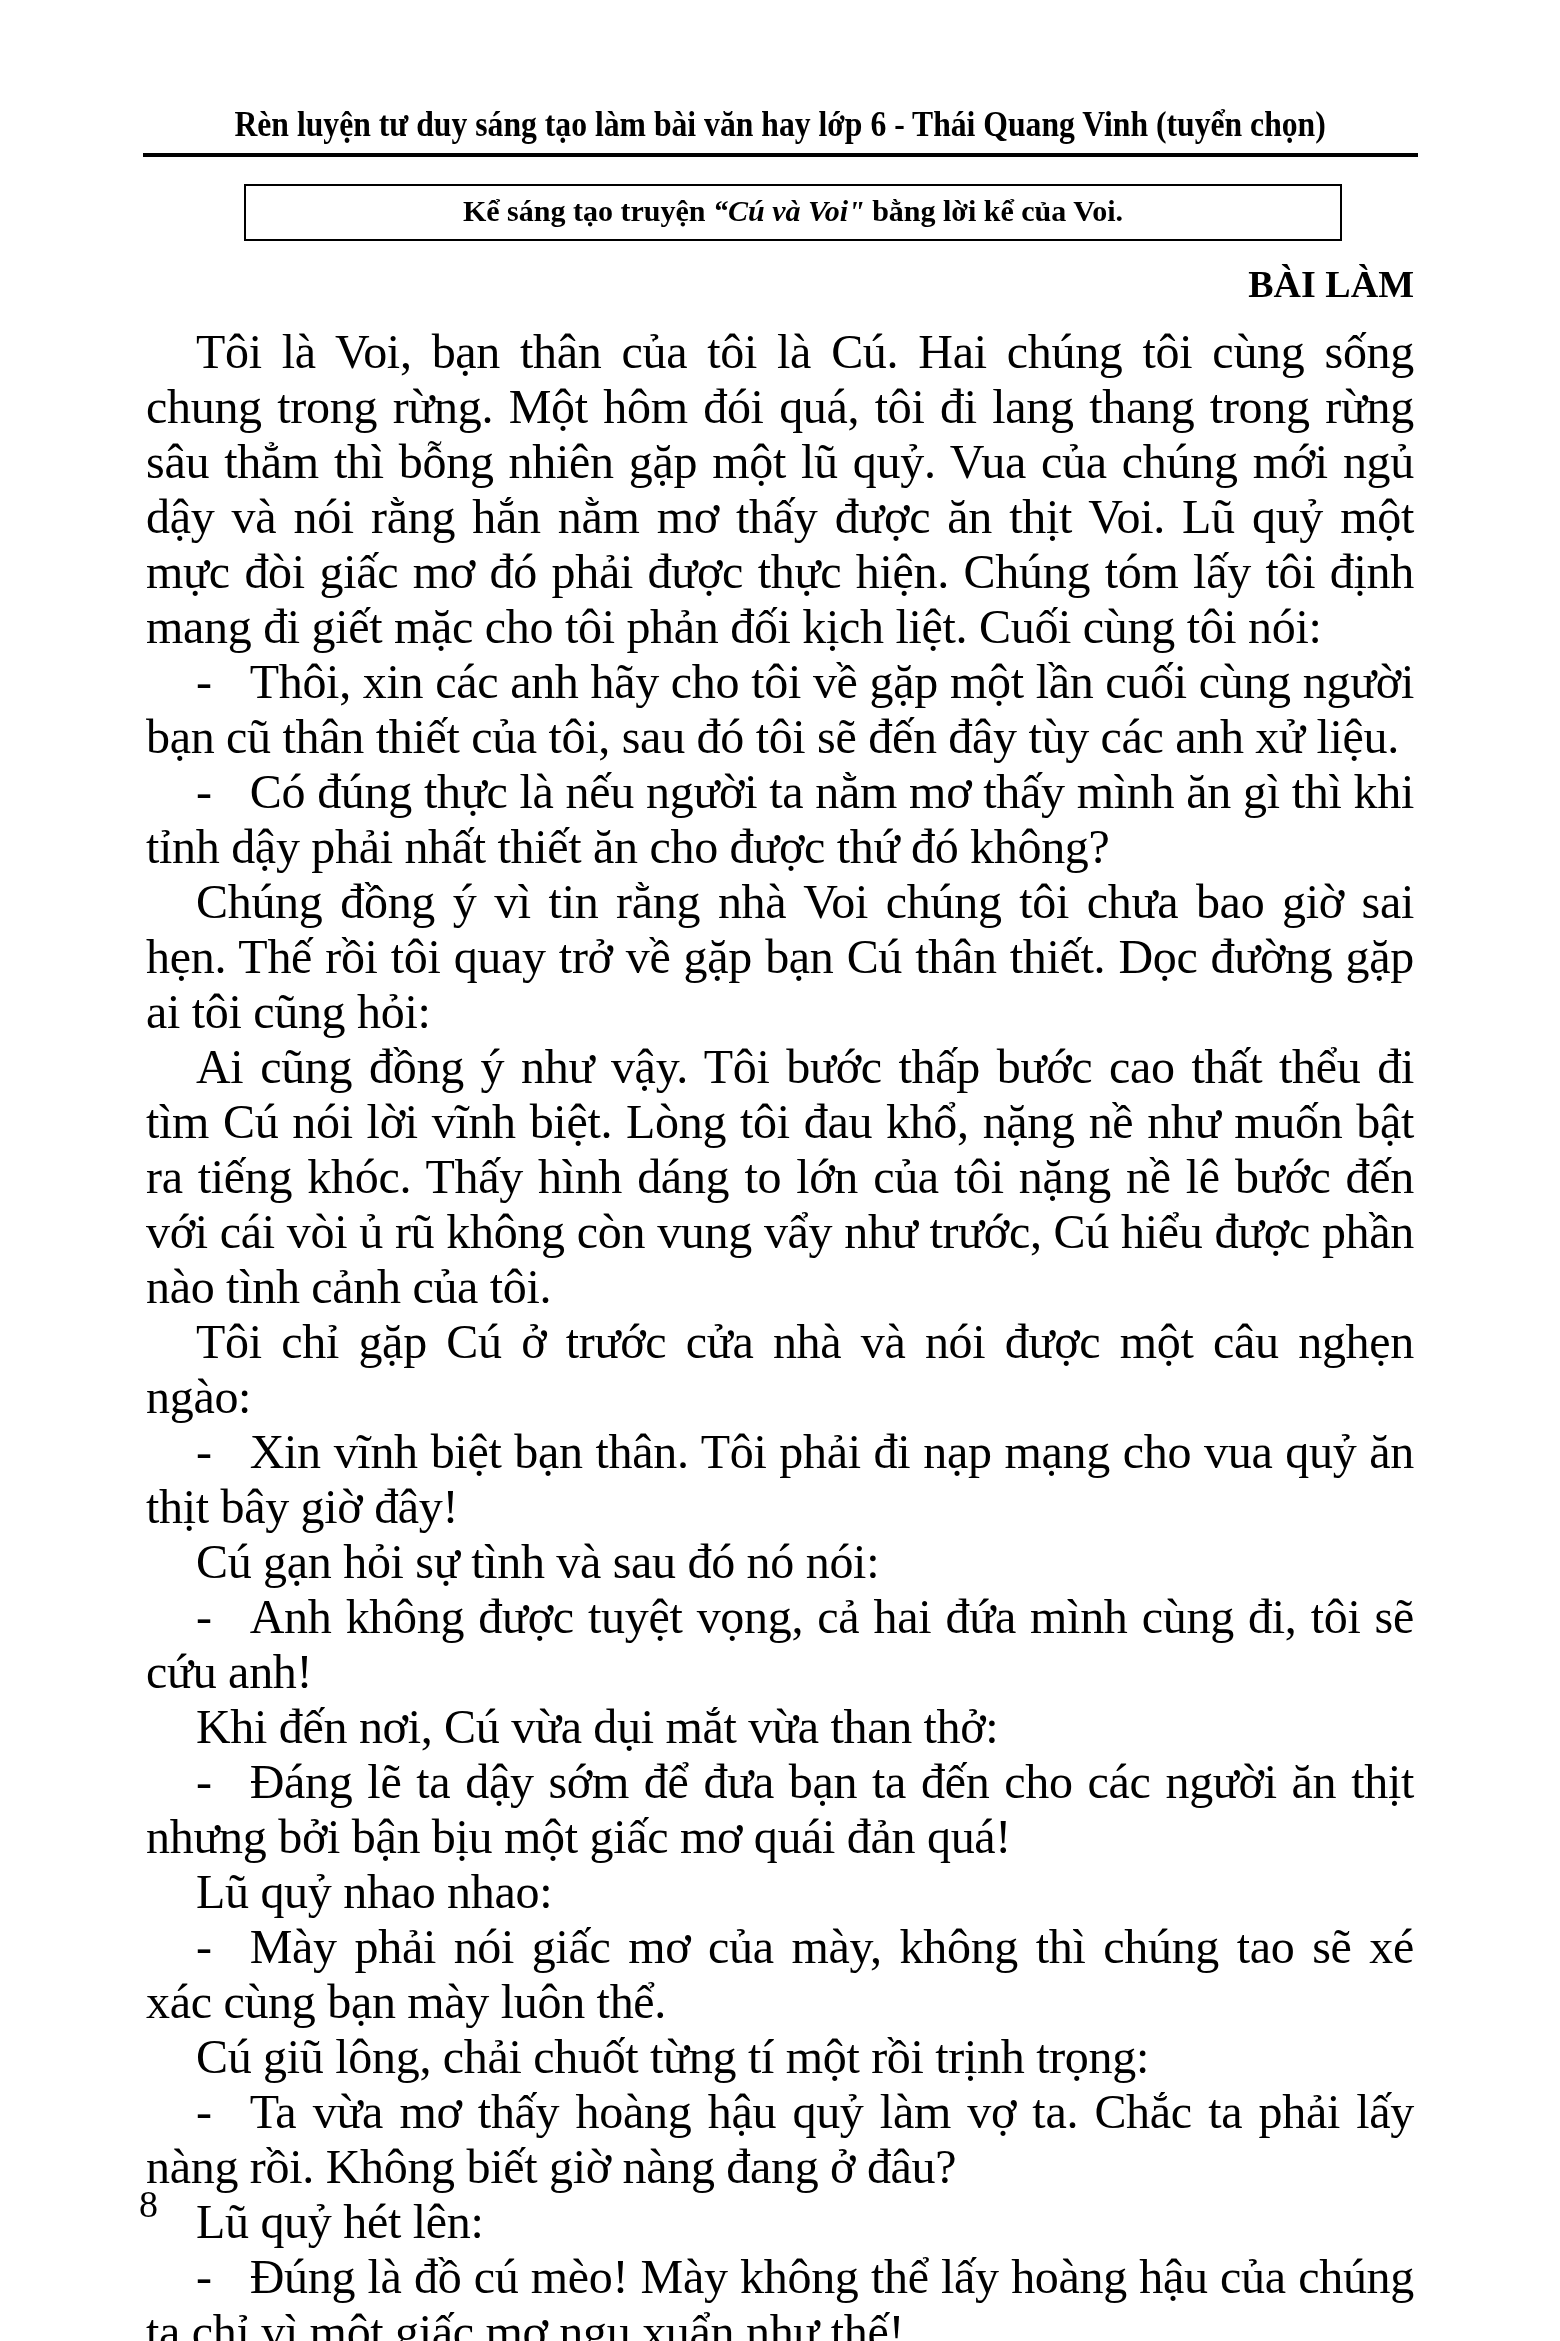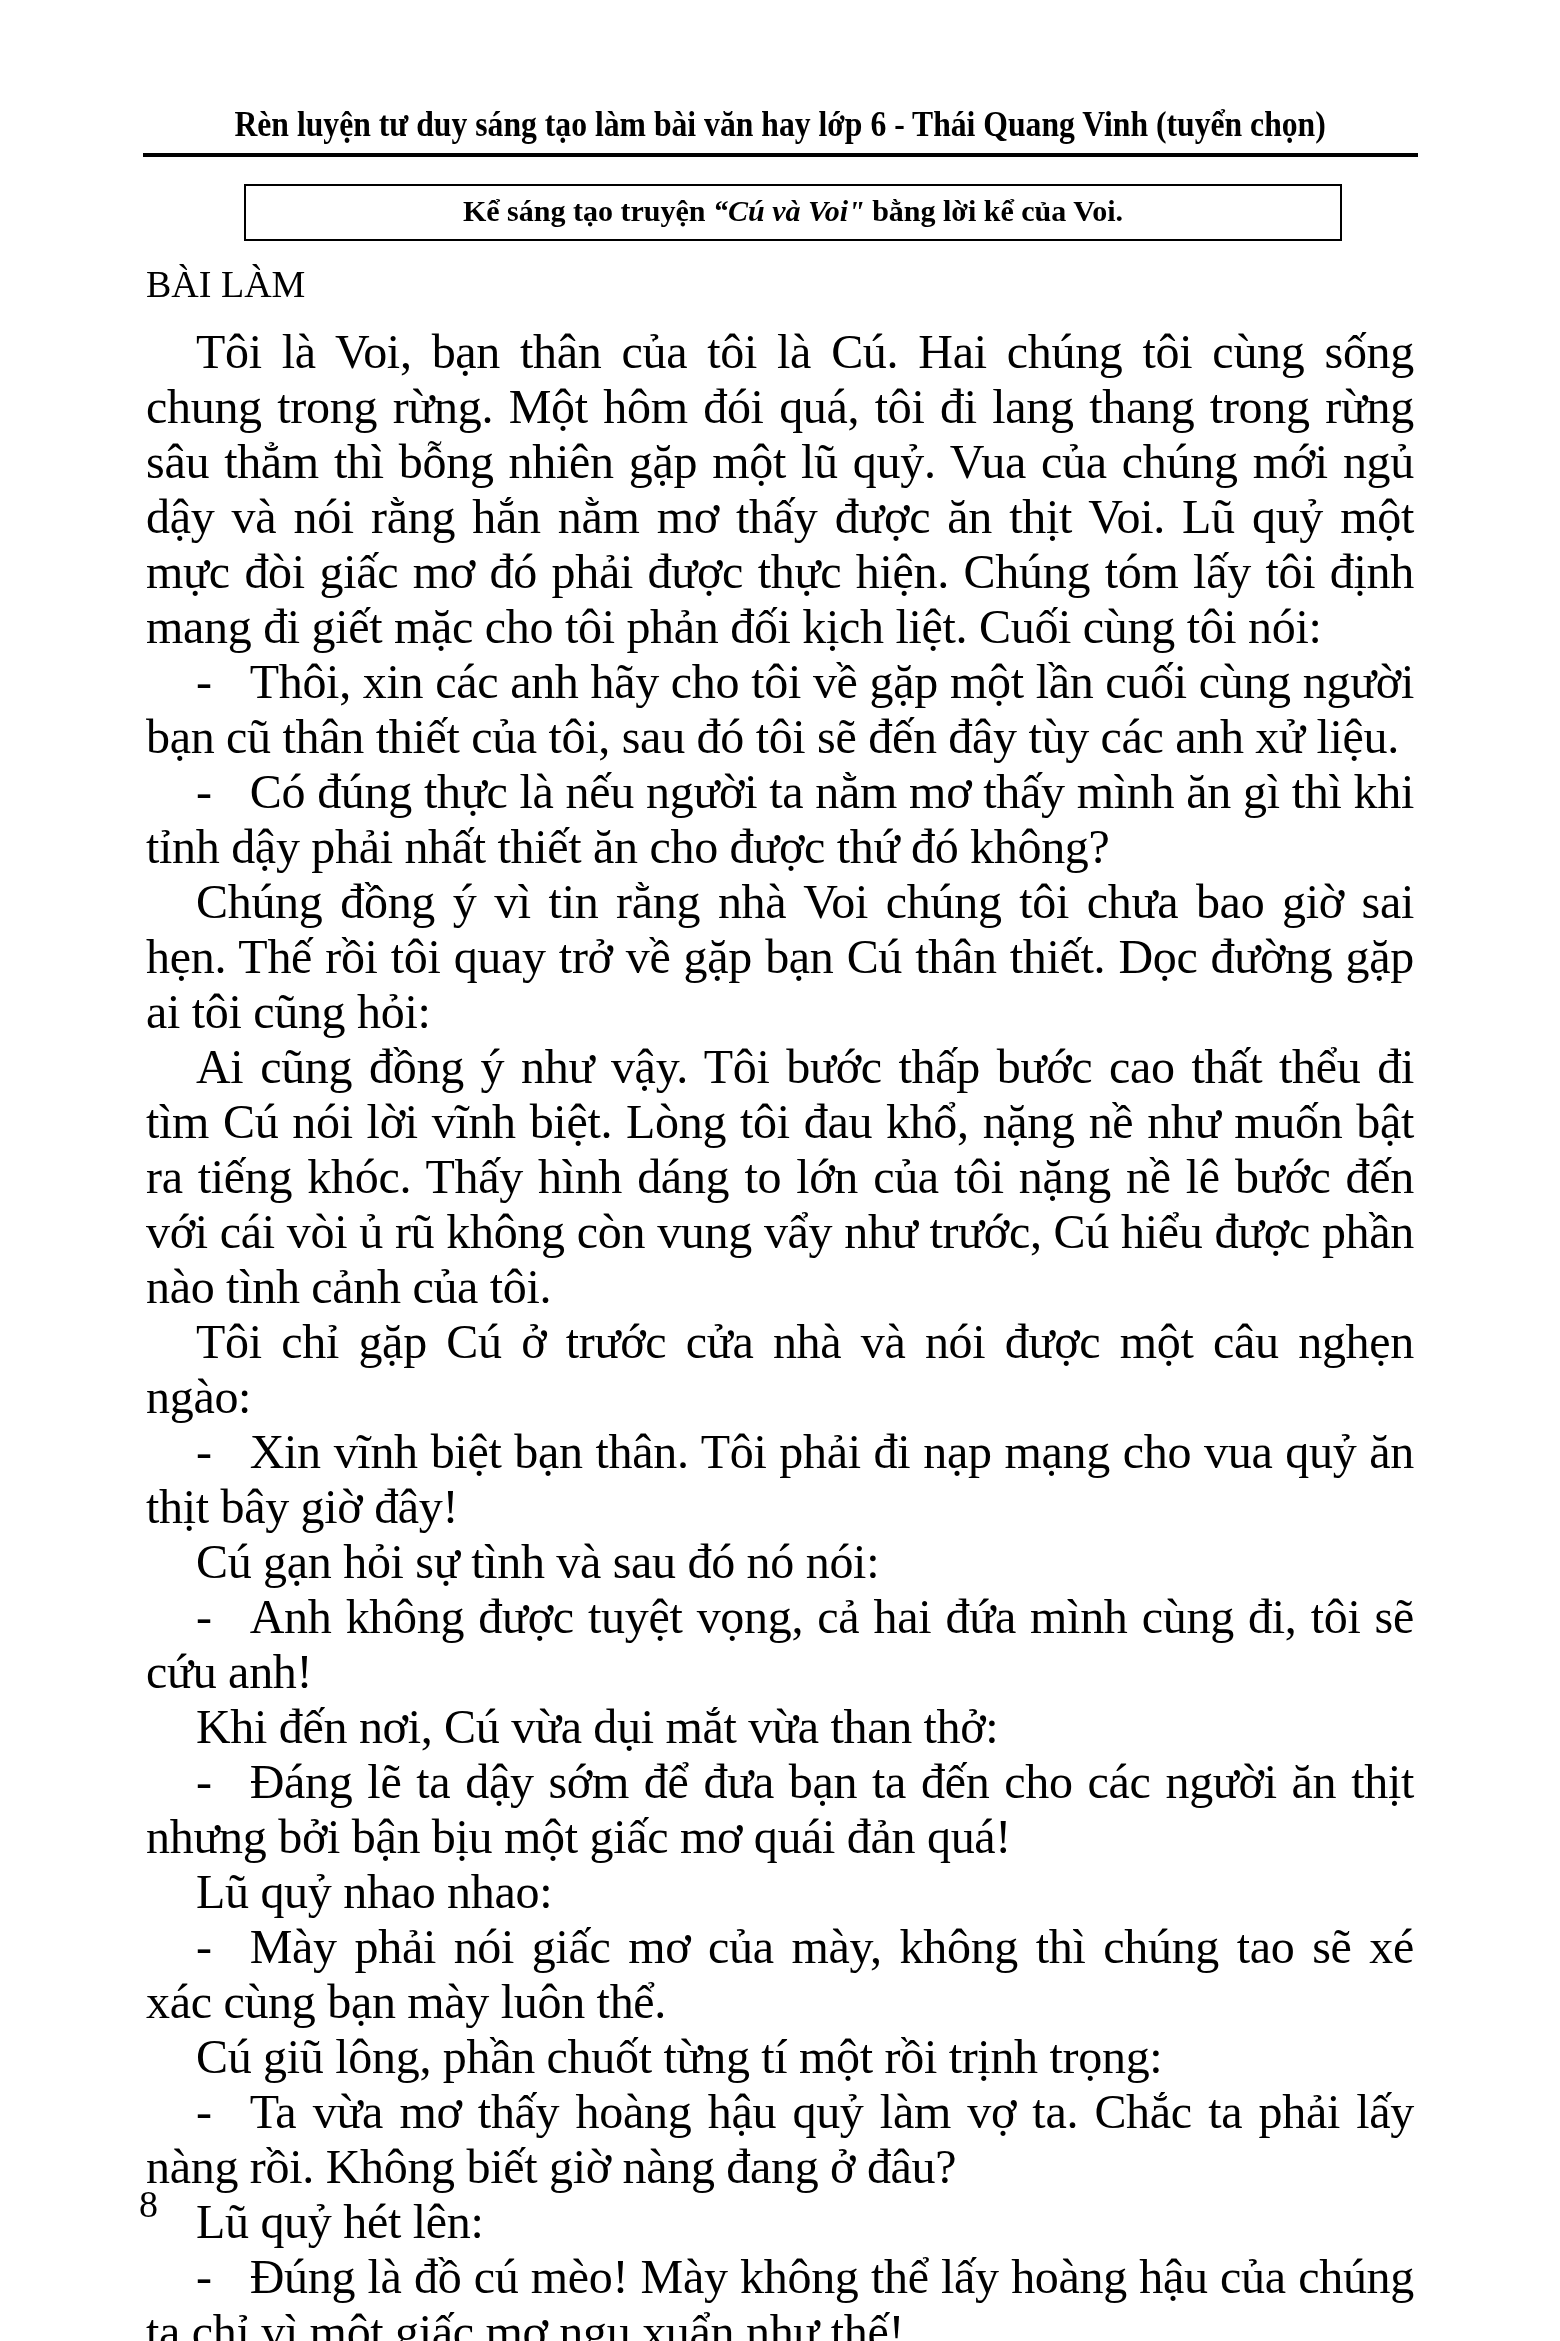--- a/index.html
+++ b/index.html
@@ -38,22 +38,22 @@
     text-align:center;
     font-weight:bold;
     font-size:30px;
     line-height:1.2;
   }
   .title-box .quoted { font-style:italic; }
 
   .section-heading {
     margin:21.5px 0 0 146px;
     width:1268px;
-    text-align:left;
-    font-weight:normal;
+    text-align:right;
+    font-weight:bold;
     font-size:38px;
   }
 
   .essay {
     margin:18px 0 0 146px;
     width:1268px;
     font-size:48px;
     line-height:55px;
     letter-spacing:-0.3px;
     text-align:justify;
@@ -93,21 +93,21 @@
       <p><span>Chúng đồng ý vì tin rằng nhà Voi chúng tôi chưa bao giờ sai hẹn. Thế rồi tôi quay trở về gặp bạn Cú thân thiết. Dọc đường gặp ai tôi cũng hỏi:</span></p>
       <p><span>Ai cũng đồng ý như vậy. Tôi bước thấp bước cao thất thểu đi tìm Cú nói lời vĩnh biệt. Lòng tôi đau khổ, nặng nề như muốn bật ra tiếng khóc. Thấy hình dáng to lớn của tôi nặng nề lê bước đến với cái vòi ủ rũ không còn vung vẩy như trước, Cú hiểu được phần nào tình cảnh của tôi.</span></p>
       <p><span>Tôi chỉ gặp Cú ở trước cửa nhà và nói được một câu nghẹn ngào:</span></p>
       <p><span class="dash">-</span><span class="dtext">Xin vĩnh biệt bạn thân. Tôi phải đi nạp mạng cho vua quỷ ăn thịt bây giờ đây!</span></p>
       <p><span>Cú gạn hỏi sự tình và sau đó nó nói:</span></p>
       <p><span class="dash">-</span><span class="dtext">Anh không được tuyệt vọng, cả hai đứa mình cùng đi, tôi sẽ cứu anh!</span></p>
       <p><span>Khi đến nơi, Cú vừa dụi mắt vừa than thở:</span></p>
       <p><span class="dash">-</span><span class="dtext">Đáng lẽ ta dậy sớm để đưa bạn ta đến cho các người ăn thịt nhưng bởi bận bịu một giấc mơ quái đản quá!</span></p>
       <p><span>Lũ quỷ nhao nhao:</span></p>
       <p><span class="dash">-</span><span class="dtext">Mày phải nói giấc mơ của mày, không thì chúng tao sẽ xé xác cùng bạn mày luôn thể.</span></p>
-      <p><span>Cú giũ lông, phần chuốt từng tí một rồi trịnh trọng:</span></p>
+      <p><span>Cú giũ lông, chải chuốt từng tí một rồi trịnh trọng:</span></p>
       <p><span class="dash">-</span><span class="dtext">Ta vừa mơ thấy hoàng hậu quỷ làm vợ ta. Chắc ta phải lấy nàng rồi. Không biết giờ nàng đang ở đâu?</span></p>
       <p><span>Lũ quỷ hét lên:</span></p>
       <p><span class="dash">-</span><span class="dtext">Đúng là đồ cú mèo! Mày không thể lấy hoàng hậu của chúng ta chỉ vì một giấc mơ ngu xuẩn như thế!</span></p>
     </div>
 
   <div class="page-number">8</div>
 
 </div>
 
 

